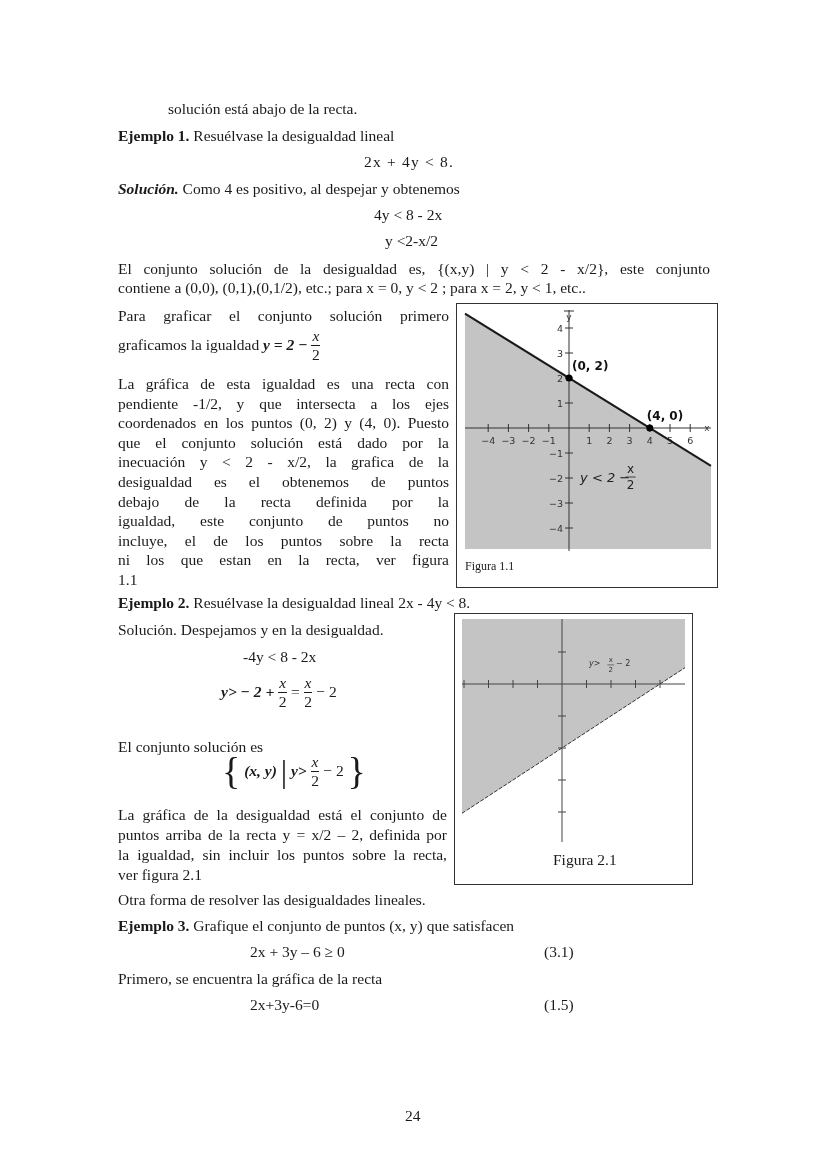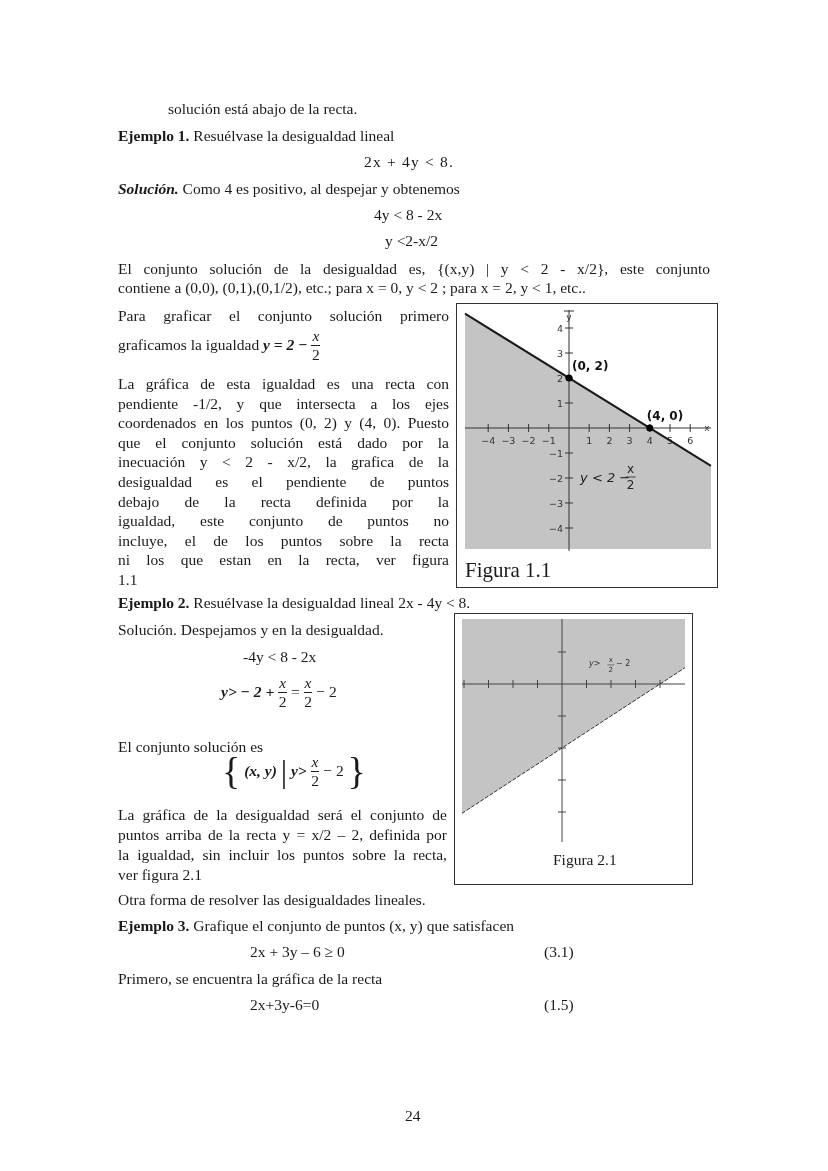--- a/index.html
+++ b/index.html
@@ -34,21 +34,21 @@
   <span style="vertical-align:middle;">graficamos la igualdad </span>
   <span class="it" style="vertical-align:middle;">y = 2 −</span>
   <span class="frac"><span class="num">x</span><span class="den">2</span></span>
 </div>
 <div id="para2">
     <div class="abs just" style="left: 118px; top: 376px; width: 331px;">La gráfica de esta igualdad es una recta con</div>
     <div class="abs just" style="left: 118px; top: 395.6px; width: 331px;">pendiente -1/2, y que intersecta a los ejes</div>
     <div class="abs just" style="left: 118px; top: 415.2px; width: 331px;">coordenados en los puntos (0, 2) y (4, 0).  Puesto</div>
     <div class="abs just" style="left: 118px; top: 434.8px; width: 331px;">que el conjunto solución está dado por la</div>
     <div class="abs just" style="left: 118px; top: 454.4px; width: 331px;">inecuación y &lt; 2 -  x/2, la grafica de la</div>
-    <div class="abs just" style="left: 118px; top: 474px; width: 331px;">desigualdad es el pendiente de puntos</div>
+    <div class="abs just" style="left: 118px; top: 474px; width: 331px;">desigualdad es el obtenemos de puntos</div>
     <div class="abs just" style="left: 118px; top: 493.6px; width: 331px;">debajo de la recta definida por la</div>
     <div class="abs just" style="left: 118px; top: 513.2px; width: 331px;">igualdad, este conjunto de puntos no</div>
     <div class="abs just" style="left: 118px; top: 532.8px; width: 331px;">incluye, el de los puntos sobre la recta</div>
     <div class="abs just" style="left: 118px; top: 552.4px; width: 331px;">ni los que estan en la recta, ver figura</div>
     <div class="abs" style="left: 118px; top: 572px;">1.1</div>
   </div>
 
 <div class="fig-box" style="left:456px; top:303px; width:260px; height:283px;">
   <svg id="fig1" width="260" height="283">
       <polygon points="8,9.643564356435633 254,161.87128712871288 254,245 8,245" fill="#c4c4c4"></polygon>
@@ -96,21 +96,21 @@
       <line x1="8" y1="9.643564356435633" x2="254" y2="161.87128712871288" stroke="#1a1a1a" stroke-width="2"></line>
       <circle cx="112" cy="74" r="3.5" fill="#000"></circle>
       <text x="115" y="66" font-size="12" font-weight="bold" fill="#111">(0, 2)</text>
       <circle cx="192.8" cy="124" r="3.5" fill="#000"></circle>
       <text x="189.8" y="116" font-size="12" font-weight="bold" fill="#111">(4, 0)</text>
       <text x="123.11" y="178" font-size="13" fill="#222" font-family="DejaVu Serif, serif" font-style="italic">y &lt; 2 −</text>
       <text x="173.60999999999999" y="169" font-size="12" fill="#222" text-anchor="middle" font-family="DejaVu Serif, serif">x</text>
       <line x1="168.56" y1="173" x2="178.66" y2="173" stroke="#222" stroke-width="0.8"></line>
       <text x="173.60999999999999" y="185" font-size="12" fill="#222" text-anchor="middle" font-family="DejaVu Serif, serif">2</text>
     </svg>
-  <div class="abs" style="left:8px; top:256px; font-size:21px;">Figura 1.1</div>
+  <div class="abs" style="left:8px; top:256px; font-size:12px;">Figura 1.1</div>
 </div>
 
 <div class="abs" style="left:118px; top:595px;"><span class="b">Ejemplo 2.</span><span> Resuélvase la desigualdad lineal 2x -  4y &lt; 8.</span></div>
 <div class="abs" style="left:118px; top:622px;">Solución. Despejamos y en la desigualdad.</div>
 <div class="abs" style="left:243px; top:649px;">-4y &lt; 8 - 2x</div>
 <div class="abs" style="left:221px; top:675px;">
   <span class="it" style="vertical-align:middle;">y&gt; − 2 +</span>
   <span class="frac"><span class="num">x</span><span class="den">2</span></span>
   <span style="vertical-align:middle;">=</span>
   <span class="frac"><span class="num">x</span><span class="den">2</span></span>
@@ -120,21 +120,21 @@
 <div class="abs" style="left:222px; top:752px;">
   <span style="font-size:38px; vertical-align:middle; font-weight:100;">{</span>
   <span class="it" style="vertical-align:middle;">(x, y)</span>
   <span style="font-size:32px; vertical-align:middle;">|</span>
   <span class="it" style="vertical-align:middle;">y&gt;</span>
   <span class="frac"><span class="num">x</span><span class="den">2</span></span>
   <span style="vertical-align:middle;">− 2</span>
   <span style="font-size:38px; vertical-align:middle;">}</span>
 </div>
 <div id="para3">
-    <div class="abs just" style="left: 118px; top: 807px; width: 329px;">La gráfica de la desigualdad será el conjunto de</div>
+    <div class="abs just" style="left: 118px; top: 807px; width: 329px;">La gráfica de la desigualdad está el conjunto de</div>
     <div class="abs just" style="left: 118px; top: 827px; width: 329px; font-family: Liberation Serif, serif;">puntos arriba de la recta  y = x/2 – 2, definida por</div>
     <div class="abs just" style="left: 118px; top: 847px; width: 329px;">la igualdad, sin incluir los puntos sobre la recta,</div>
     <div class="abs" style="left: 118px; top: 867px;">ver figura 2.1</div>
   </div>
 
 <div class="fig-box" style="left:454px; top:613px; width:237px; height:270px;">
   <svg id="fig2" width="237" height="270">
       <polygon points="7,5 230,5 230,53.673469387755105 7,199.30612244897958" fill="#c4c4c4"></polygon>
       <line x1="7" y1="70" x2="230" y2="70" stroke="#444" stroke-width="1"></line>
       <line x1="107" y1="5" x2="107" y2="228" stroke="#444" stroke-width="1"></line>

